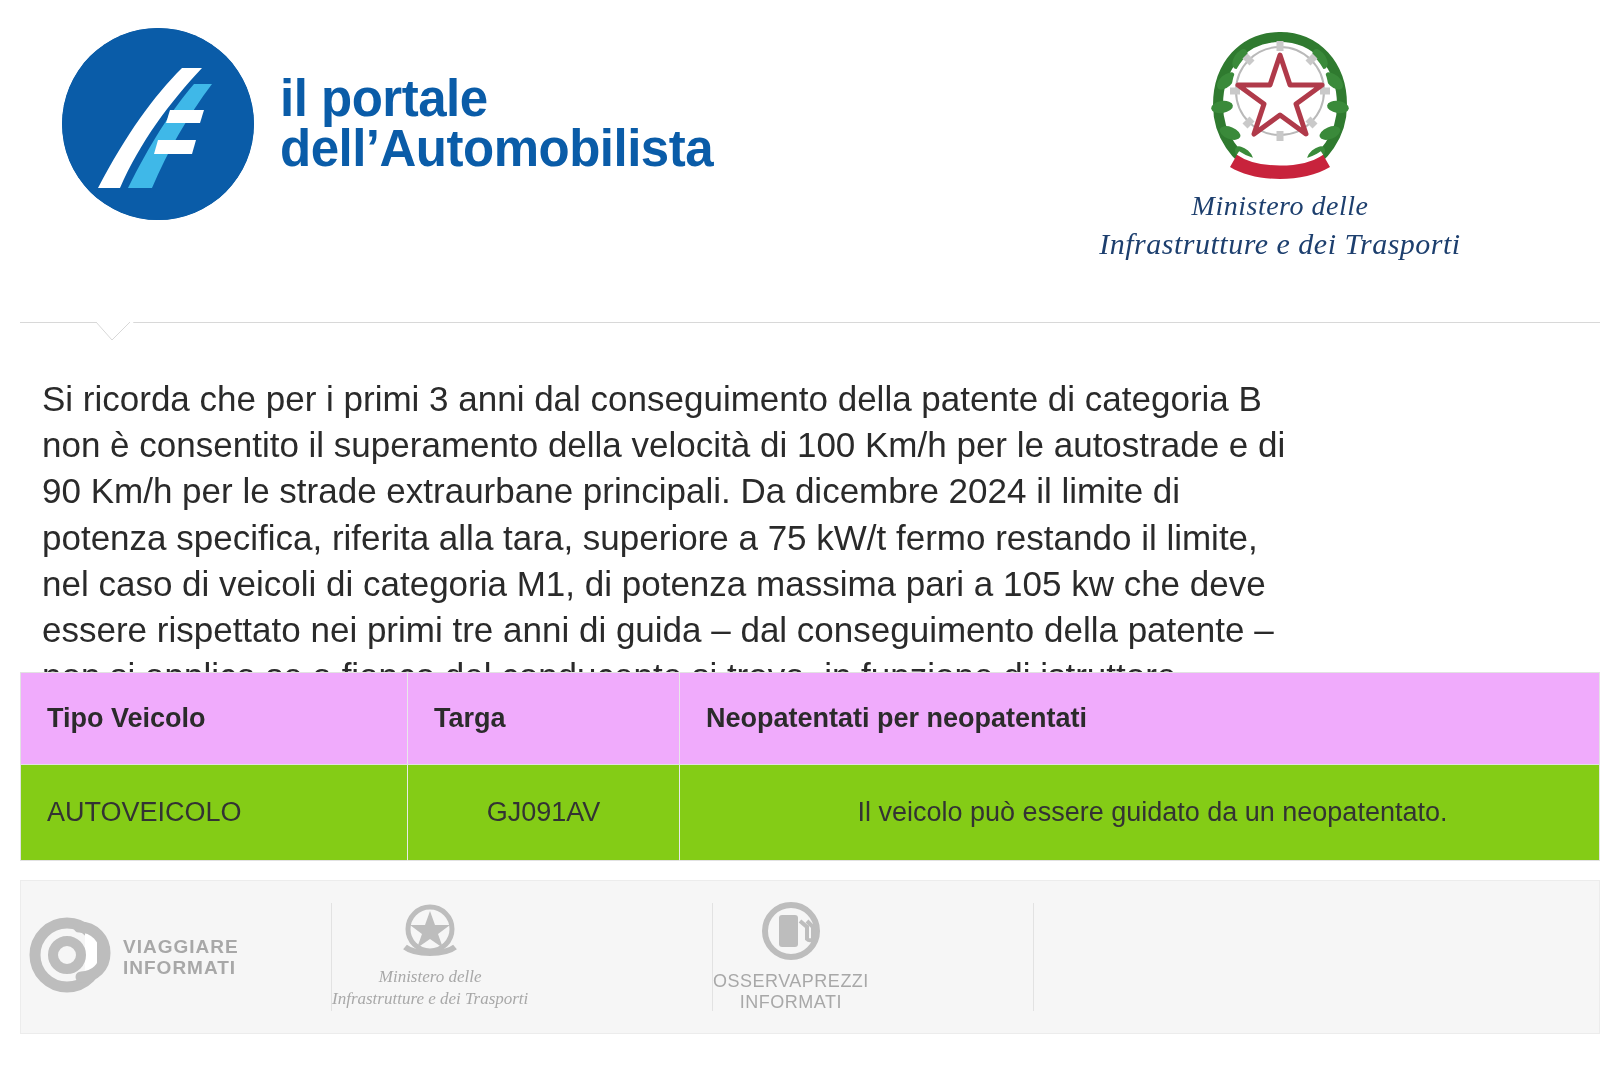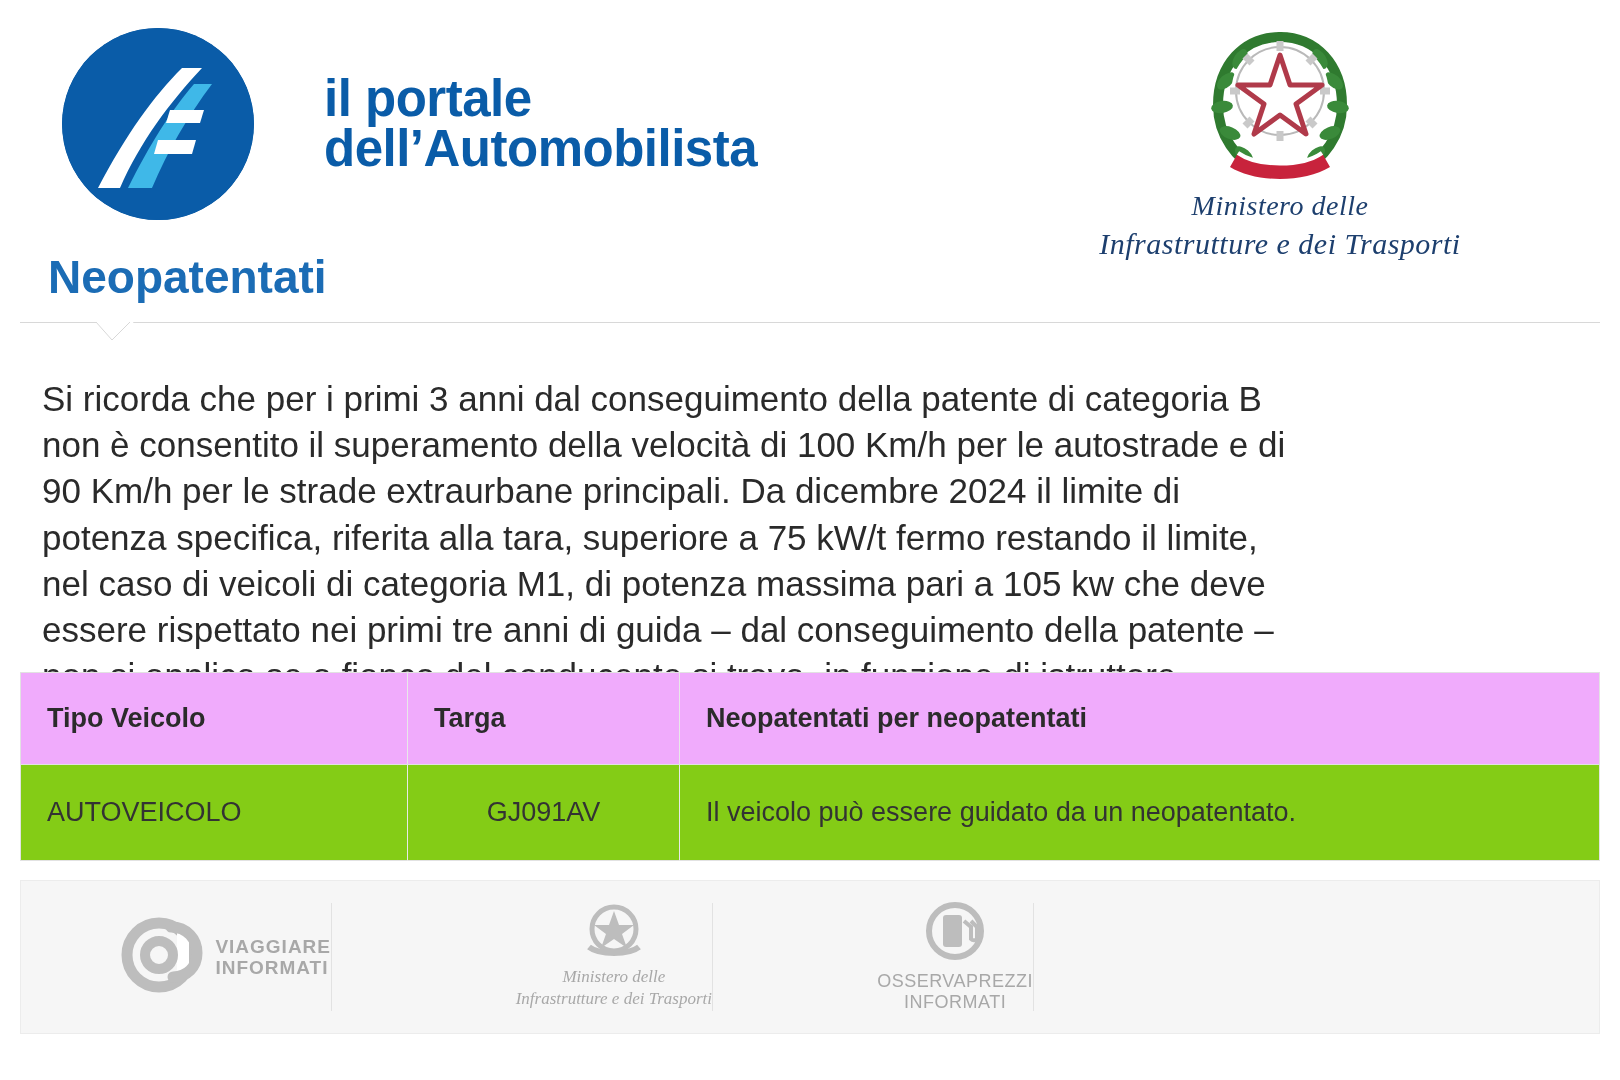--- a/index.html
+++ b/index.html
@@ -28,21 +28,20 @@
     height: 240px;
     display: flex;
     align-items: flex-start;
     justify-content: space-between;
   }
   .brand {
     display: flex;
     align-items: center;
     padding-top: 28px;
     padding-left: 42px;
-    gap: 44px;
   }
   .brand-logo {
     width: 192px;
     height: 192px;
     border-radius: 50%;
     background: #0a5ca8;
     background: radial-gradient(circle at 50% 50%, #0c63b2 0%, #0a5ca8 60%, #08538f 100%);
     position: relative;
     flex: none;
     overflow: hidden;
@@ -154,42 +153,42 @@
     border-right: 1px solid #e8e8e8;
   }
   .table thead th:last-child { border-right: none; }
   .table tbody td {
     font-size: 27px;
     color: #333333;
     padding: 32px 0 32px 26px;
     border-right: 1px solid #e8e8e8;
     background: #84cc16;
   }
-  .table tbody td:last-child { border-right: none; }
+  .table tbody td:last-child { border-right: none; text-align: center; }
   .col-tipo { width: 360px; }
   .col-targa { width: 245px; }
   .cell-center { text-align: center; padding-left: 0 !important; }
 
   
   .footer {
     position: absolute;
     left: 20px;
     right: 20px;
     top: 880px;
     height: 152px;
     background: #f6f6f6;
     border: 1px solid #ececec;
     display: flex;
     align-items: center;
   }
   .footer-item {
     height: 108px;
     display: flex;
     align-items: center;
-    justify-content: flex-end;
+    justify-content: flex-start;
     color: #9b9b9b;
     border-right: 1px solid #e2e2e2;
   }
   .footer-item:last-child { border-right: none; }
   .fi-1 { width: 310px; }
   .fi-2 { width: 380px; }
   .fi-3 { width: 320px; }
   .fi-4 { flex: 1; border-right: none; }
 
   .vi-wrap { display:flex; align-items:center; }
@@ -278,21 +277,20 @@
           <path d="M58 134 C78 148 122 148 142 134" fill="none" stroke="#ffffff" stroke-width="4"></path>
         </svg>
       </div>
       <div class="ministry-name">
         <div class="m1">Ministero delle</div>
         <div class="m2">Infrastrutture e dei Trasporti</div>
       </div>
     </div>
   </div>
 
-  <div class="page-title">Neopatentati</div>
 
   <div class="content">
     <div class="rule"></div>
     <div class="notch">
       <svg width="40" height="18" viewBox="0 0 40 18" aria-hidden="true">
         <path d="M0 0 L34 0 L16 18 Z" fill="#ffffff"></path>
         <path d="M0 0 L16 18 L34 0" fill="none" stroke="#d8d8d8" stroke-width="1"></path>
       </svg>
     </div>
     <p class="paragraph">Si ricorda che per i primi 3 anni dal conseguimento della patente di categoria B non è consentito il superamento della velocità di 100 Km/h per le autostrade e di 90 Km/h per le strade extraurbane principali. Da dicembre 2024 il limite di potenza specifica, riferita alla tara, superiore a 75 kW/t fermo restando il limite, nel caso di veicoli di categoria M1, di potenza massima pari a 105 kw che deve essere rispettato nei primi tre anni di guida – dal conseguimento della patente – non si applica se a fianco del conducente si trova, in funzione di istruttore, persona di età non superiore a sessantacinque anni, munita di patente valida per la stessa categoria, conseguita da almeno dieci anni, ovvero valida per la categoria superiore.</p>

